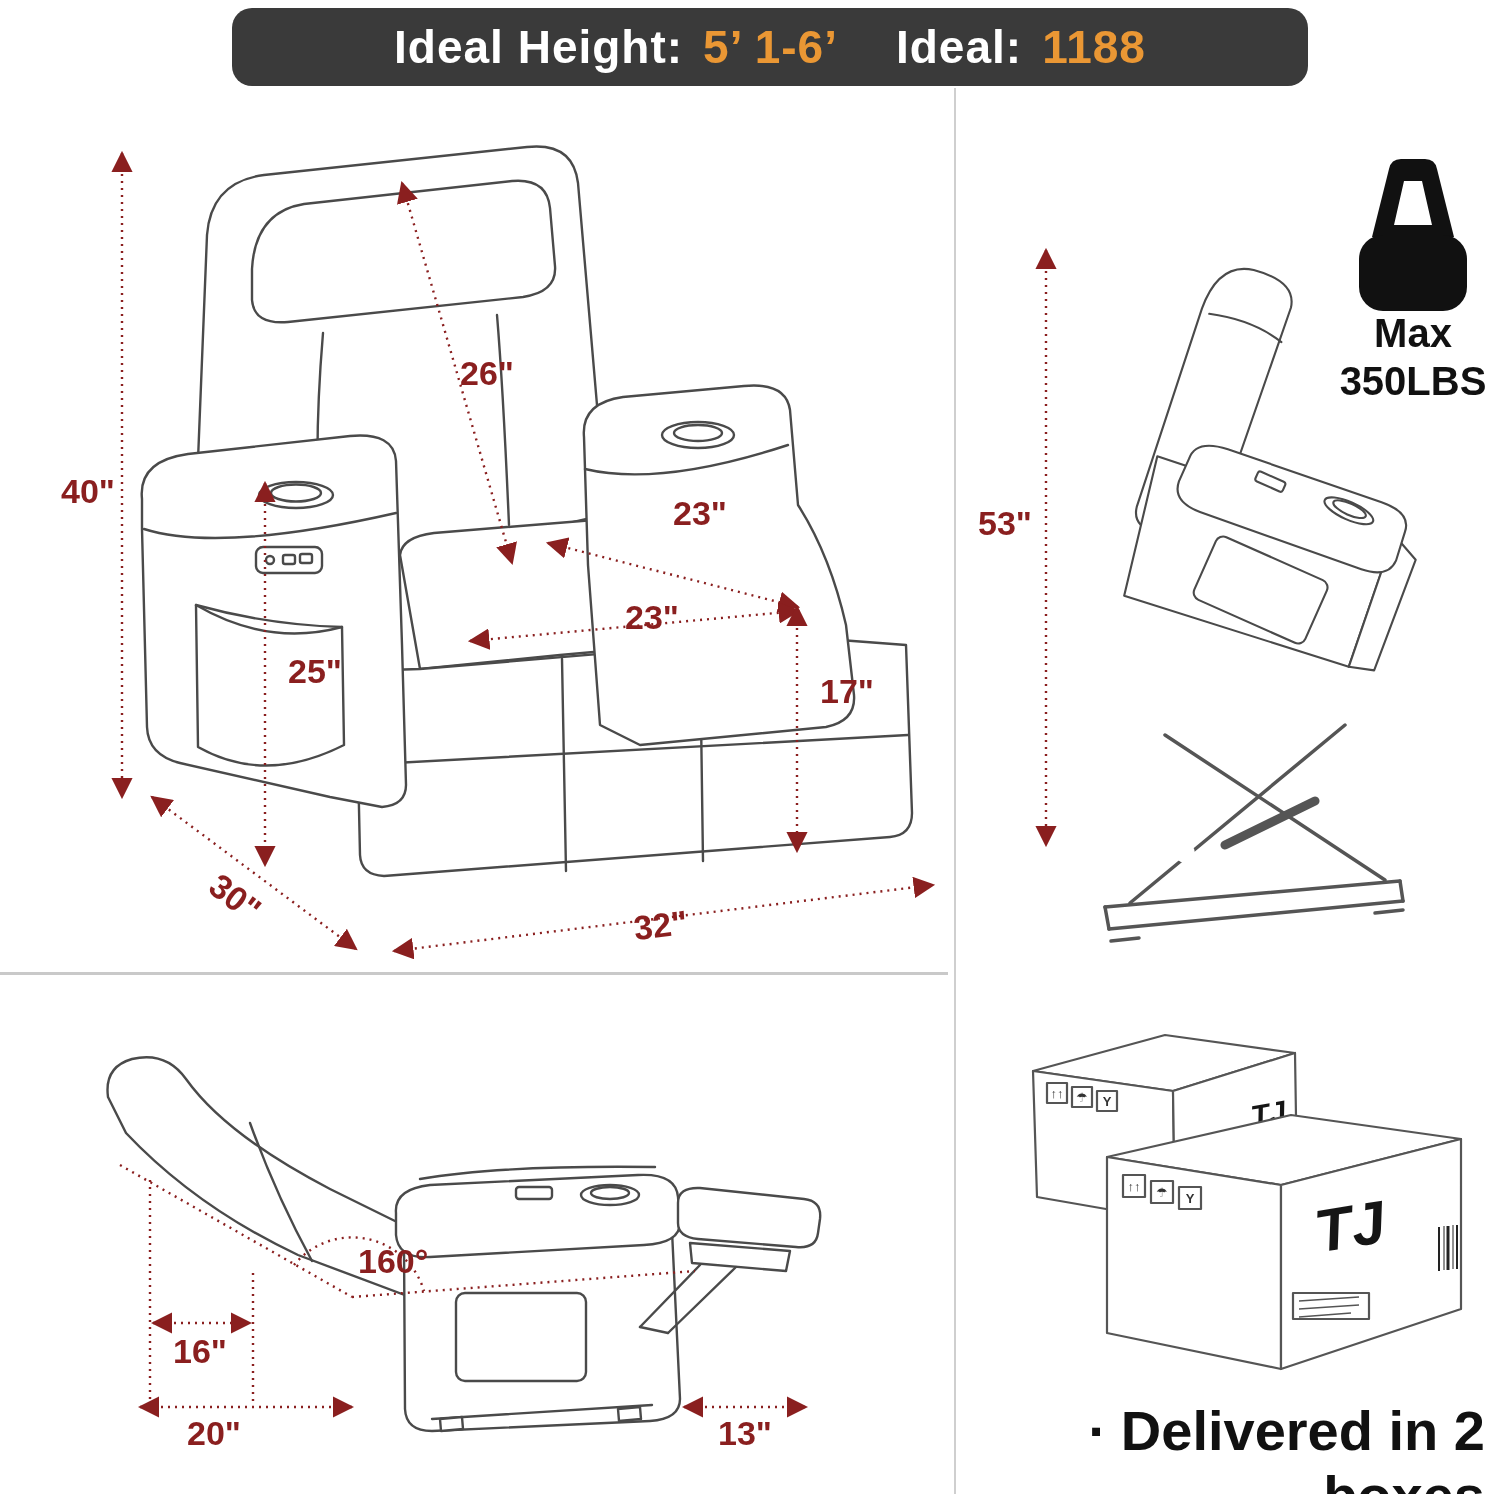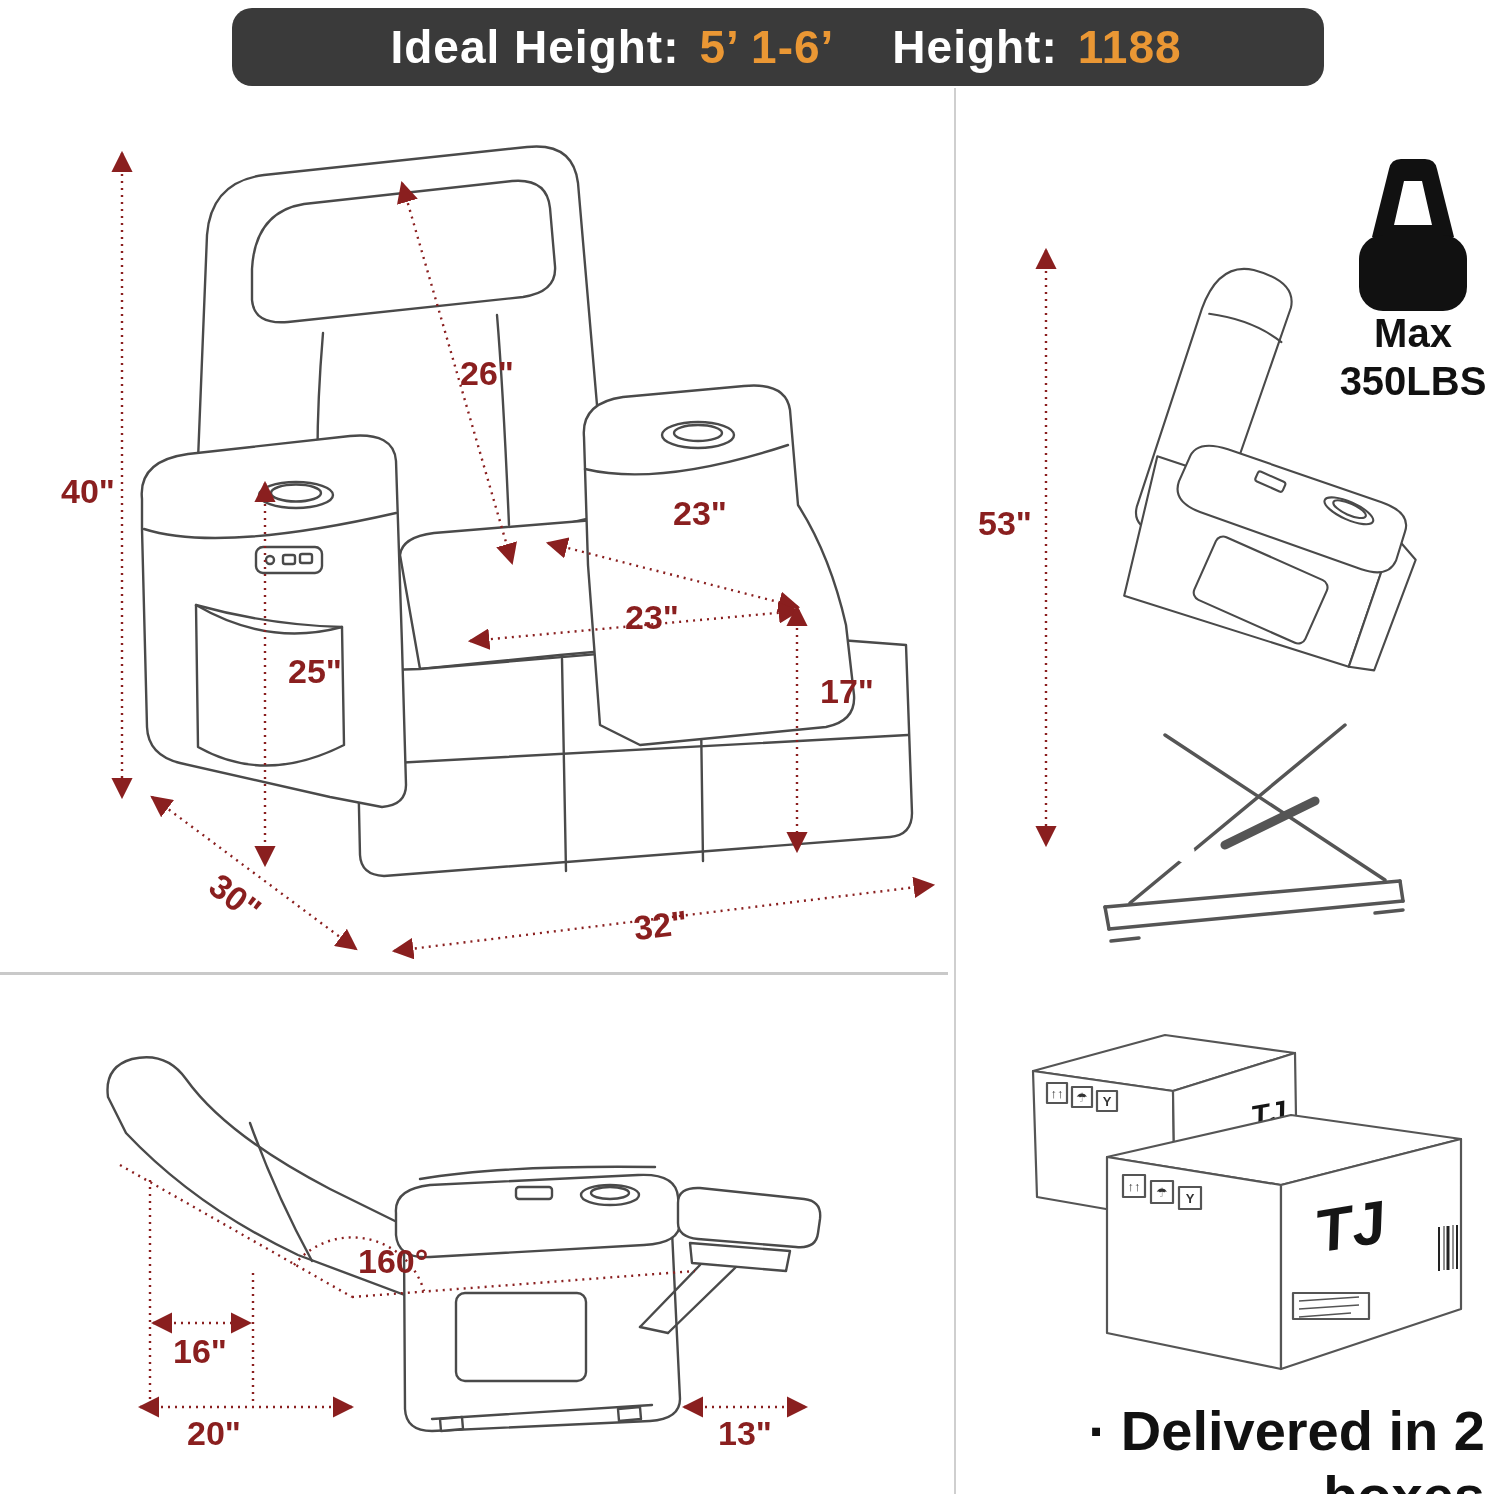--- a/index.html
+++ b/index.html
@@ -1,20 +1,20 @@
 <!DOCTYPE html>
 <html><head>
 <meta charset="utf-8">
 <style>
   html,body{margin:0;padding:0;background:#fff;}
   #canvas{position:relative;width:1500px;height:1494px;background:#fff;overflow:hidden;
           font-family:"Liberation Sans","DejaVu Sans",sans-serif;}
   .banner{position:absolute;left:232px;top:8px;width:1076px;height:78px;background:#3a3a3a;
           border-radius:20px;display:flex;align-items:center;justify-content:center;
-          font-size:46px;font-weight:bold;letter-spacing:1px;z-index:5;padding-left:16px;}
+          font-size:46px;font-weight:bold;letter-spacing:1px;z-index:5;}
   .banner .lbl{color:#ffffff;}
   .banner .val{color:#ea9734;margin-left:20px;}
   .banner .gap{width:58px;}
   .v-divider{position:absolute;left:954px;top:88px;width:2px;height:1406px;background:#cfcfcf;}
   .h-divider{position:absolute;left:0px;top:972px;width:948px;height:3px;background:#c9c9c9;}
   svg.panel{position:absolute;display:block;}
   #front-view{left:0;top:85px;}
   #lift-view{left:955px;top:85px;}
   #recline-view{left:0;top:975px;}
   #boxes-view{left:955px;top:975px;}
@@ -34,21 +34,21 @@
 </style>
 </head>
 <body>
 
 <div id="canvas">
 
   <div class="banner">
     <span class="lbl">Ideal Height:</span>
     <span class="val">5’ 1-6’</span>
     <span class="gap"></span>
-    <span class="lbl">Height:</span>
+    <span class="lbl">Ideal:</span>
     <span class="val">1188</span>
   </div>
 
   <div class="v-divider"></div>
   <div class="h-divider"></div>
 
   <svg id="front-view" class="panel" width="955" height="890" viewBox="0 0 955 890">
     <defs>
       <marker id="fv-ah" viewBox="0 0 10 10" refX="9" refY="5" markerWidth="9" markerHeight="9" orient="auto-start-reverse">
         <path d="M0,0 L10,5 L0,10 Z" fill="#8a1f1f"></path>

